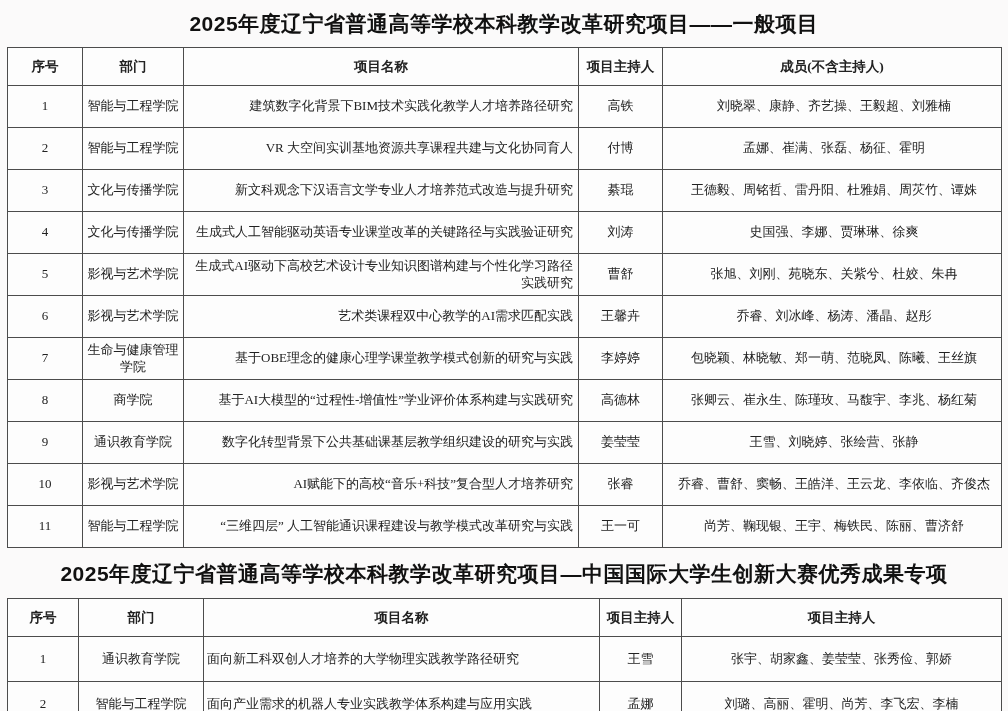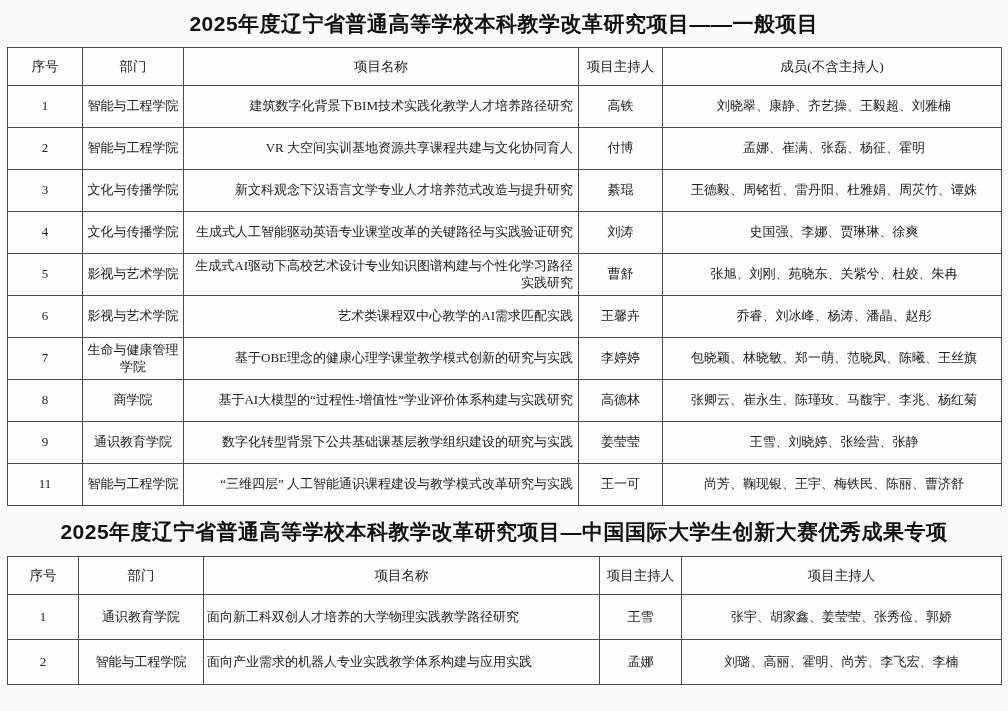--- a/index.html
+++ b/index.html
@@ -42,21 +42,21 @@
     border: 1px solid #4c4c4c;
     font-size: 13px;
     line-height: 1.3;
     padding: 2px 3px;
     text-align: center;
     vertical-align: middle;
     word-break: break-all;
     color: #222;
   }
   th {
-    font-weight: normal;
+    font-weight: bold;
     height: 33px;
     font-size: 13.5px;
   }
   .tbl1 td { height: 37px; }
   .tbl2 td { height: 40px; }
   .tbl1 td.c2 { text-align: right; padding-left: 5px; padding-right: 5px; }
   .tbl1 td.c4 { text-align: center; padding-left: 8px; padding-right: 4px; }
   .tbl2 td.c2 { text-align: left; }
 </style>
 </head>
@@ -141,20 +141,27 @@
             <td class="c4">张卿云、崔永生、陈瑾玫、马馥宇、李兆、杨红菊</td>
           </tr>
           <tr>
             <td class="c0">9</td>
             <td class="c1">通识教育学院</td>
             <td class="c2">数字化转型背景下公共基础课基层教学组织建设的研究与实践</td>
             <td class="c3">姜莹莹</td>
             <td class="c4">王雪、刘晓婷、张绘营、张静</td>
           </tr>
           <tr>
+            <td class="c0">10</td>
+            <td class="c1">影视与艺术学院</td>
+            <td class="c2">AI赋能下的高校“音乐+科技”复合型人才培养研究</td>
+            <td class="c3">张睿</td>
+            <td class="c4">乔睿、曹舒、窦畅、王皓洋、王云龙、李依临、齐俊杰</td>
+          </tr>
+          <tr>
             <td class="c0">11</td>
             <td class="c1">智能与工程学院</td>
             <td class="c2">“三维四层” 人工智能通识课程建设与教学模式改革研究与实践</td>
             <td class="c3">王一可</td>
             <td class="c4">尚芳、鞠现银、王宇、梅铁民、陈丽、曹济舒</td>
           </tr>
         </tbody>
     </table>
   </section>
 

